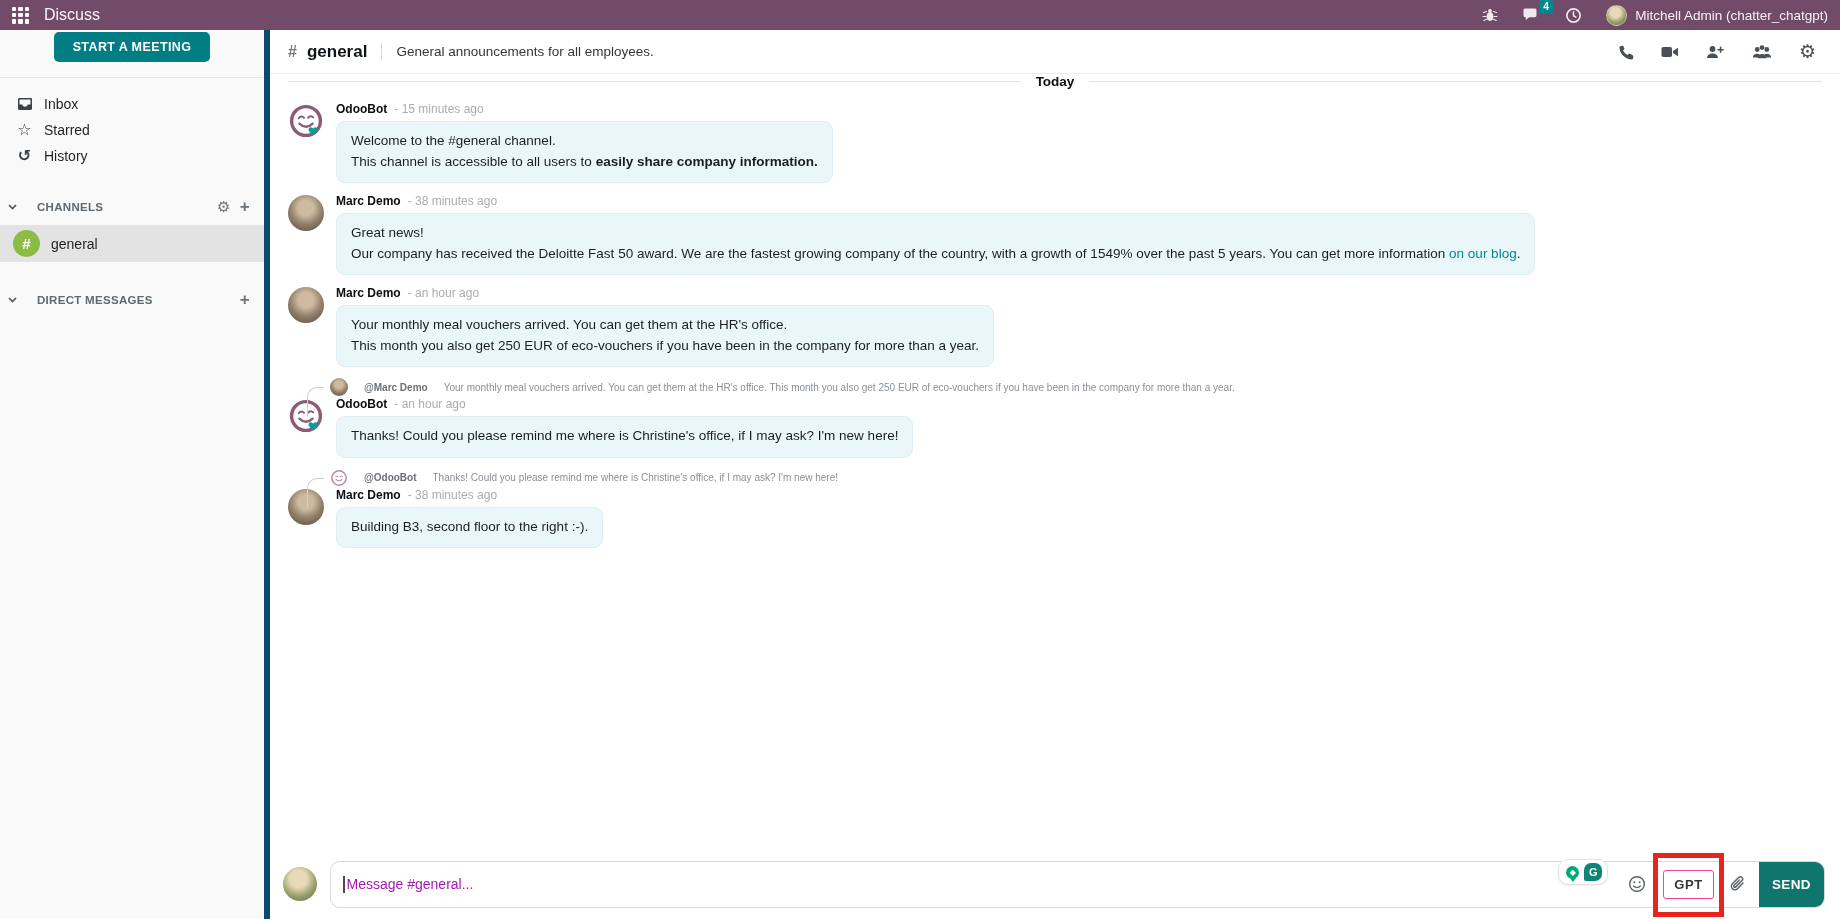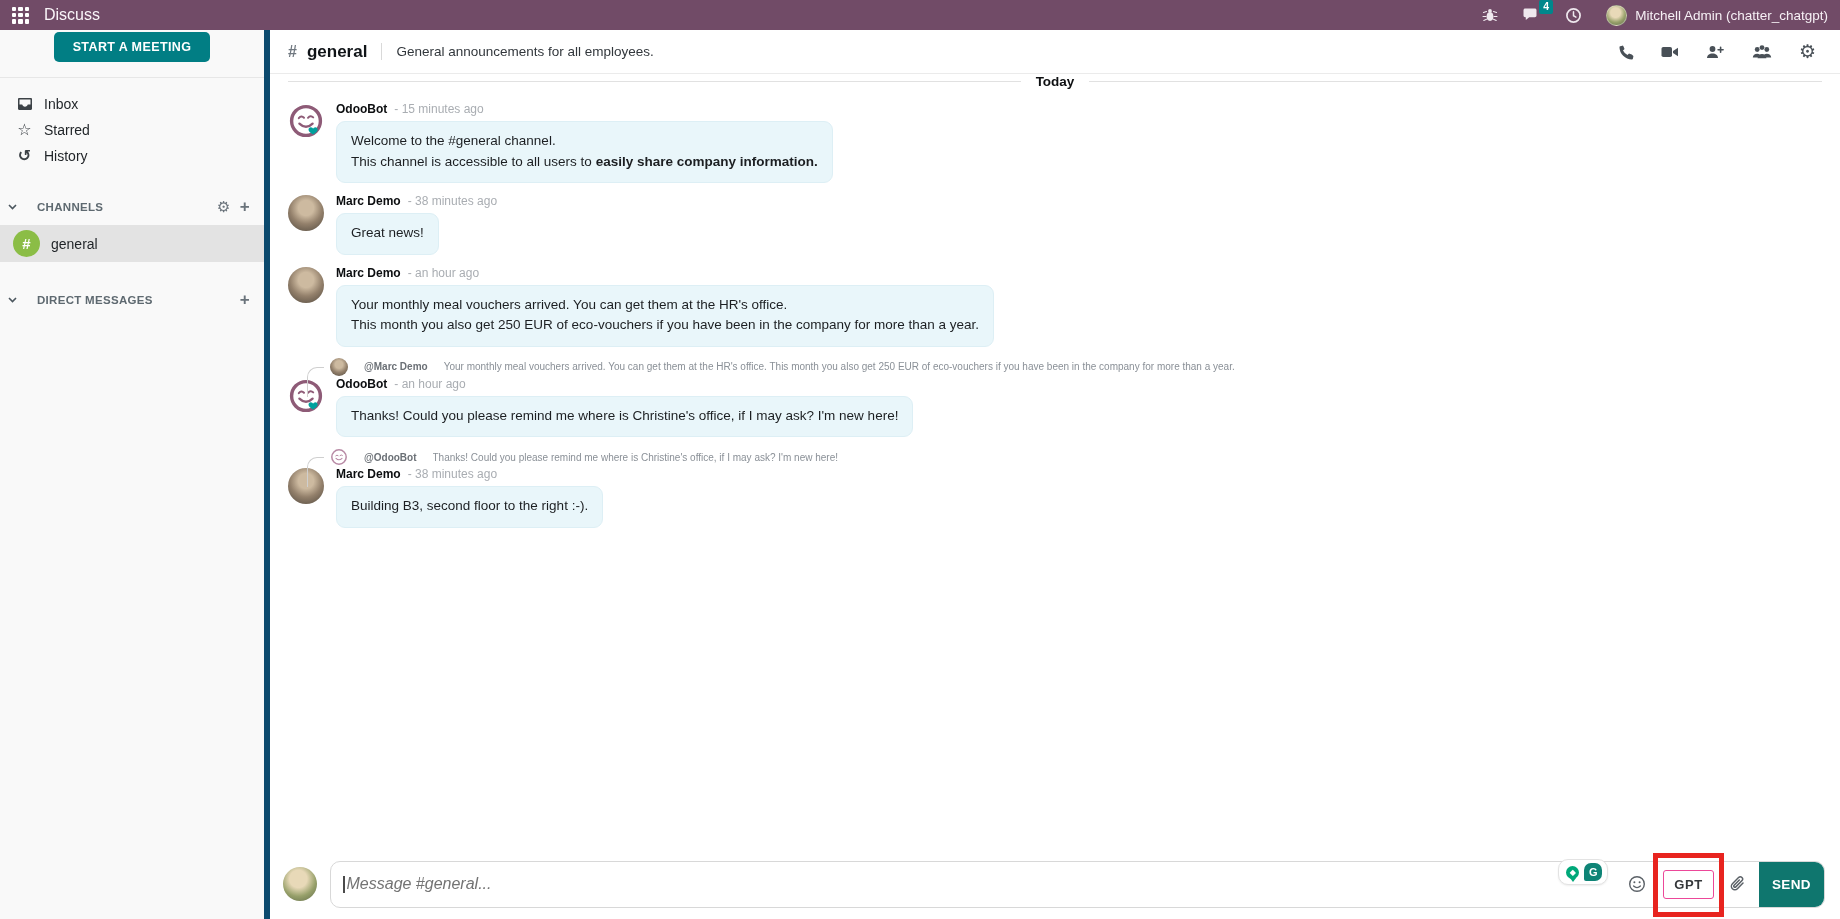--- a/index.html
+++ b/index.html
@@ -71,21 +71,21 @@
   .reply-text { white-space:nowrap; overflow:hidden; text-overflow:ellipsis; }
 
   
   .bot-svg { width:100%; height:100%; display:block; }
 
   
   .composer { flex:none; height:62px; display:flex; align-items:center; gap:13px; padding:2px 15px 10px 13px; }
   .composer-avatar { width:34px; height:34px; flex:none; border-radius:50%; background:radial-gradient(circle at 45% 35%, #e8d9b8 0 30%, #97a06a 60%, #5c6647 100%); }
   .input-box { flex:1; height:47px; border:1px solid #d8d8d8; border-radius:10px; background:#fff; display:flex; align-items:center; padding-left:12px; position:relative; }
   .caret-bar { width:1.5px; height:17px; background:#4a4a4a; margin-right:2px; flex:none; }
-  .placeholder { color:#737373; font-size:16px; white-space:nowrap; overflow:hidden;font-style:italic; }
+  .placeholder { color:#a21caf; font-size:14px; white-space:nowrap; overflow:hidden; }
   .ext-pill { margin-left:auto; display:flex; align-items:center; gap:3px; background:#fff; border:1px solid #e3e3e3; border-radius:10px; padding:3px 5px; position:relative; top:-12px; box-shadow:0 1px 2px rgba(0,0,0,.07); flex:none; }
   .ext-lt { width:17px; height:17px; border-radius:5px; background:#fff; display:flex; align-items:center; justify-content:center; position:relative; cursor:pointer; }
   .ext-lt .bulb { width:13px; height:13px; border-radius:50%; background:#00a879; color:#fff; font-size:8px; display:flex; align-items:center; justify-content:center; }
   .ext-lt .tip { position:absolute; bottom:-1px; left:6px; width:0; height:0; border-left:3px solid transparent; border-right:3px solid transparent; border-top:4px solid #00a879; }
   .ext-g { width:18px; height:18px; border-radius:7px 7px 7px 2px; background:#0e8476; color:#fff; font-size:11px; font-weight:700; display:flex; align-items:center; justify-content:center; cursor:pointer; }
   .cmp-icon { color:#5b6167; display:flex; cursor:pointer; flex:none; }
   .emoji-btn { margin-left:20px; }
   .gpt-wrap { position:relative; margin:0 15px 0 17px; flex:none; }
   .gpt-btn { background:#fff; border:1px solid #ec4899; border-radius:3px; color:#35383b; font-weight:700; font-size:13px; letter-spacing:.6px; padding:6px 10px; cursor:pointer; font-family:inherit; }
   .red-frame { position:absolute; left:-10px; right:-10px; top:-17px; bottom:-18px; border:5px solid #e8241f; pointer-events:none; z-index:6; }
@@ -261,20 +261,21 @@
 
       <div class="msg">
         <div class="msg-avatar avatar-marc"></div>
         <div class="msg-body">
           <div class="msg-head">
             <span class="author">Marc Demo</span>
             <span class="timestamp">- 38 minutes ago</span>
           </div>
           <div class="bubble">
             <div>Great news!</div>
+            <div><span>Our company has received the Deloitte Fast 50 award. We are the fastest growing company of the country, with a growth of 1549% over the past 5 years. You can get more information </span><span class="lnk">on our blog</span><span>.</span></div>
           </div>
         </div>
       </div>
 
       <div class="msg">
         <div class="msg-avatar avatar-marc"></div>
         <div class="msg-body">
           <div class="msg-head">
             <span class="author">Marc Demo</span>
             <span class="timestamp">- an hour ago</span>

